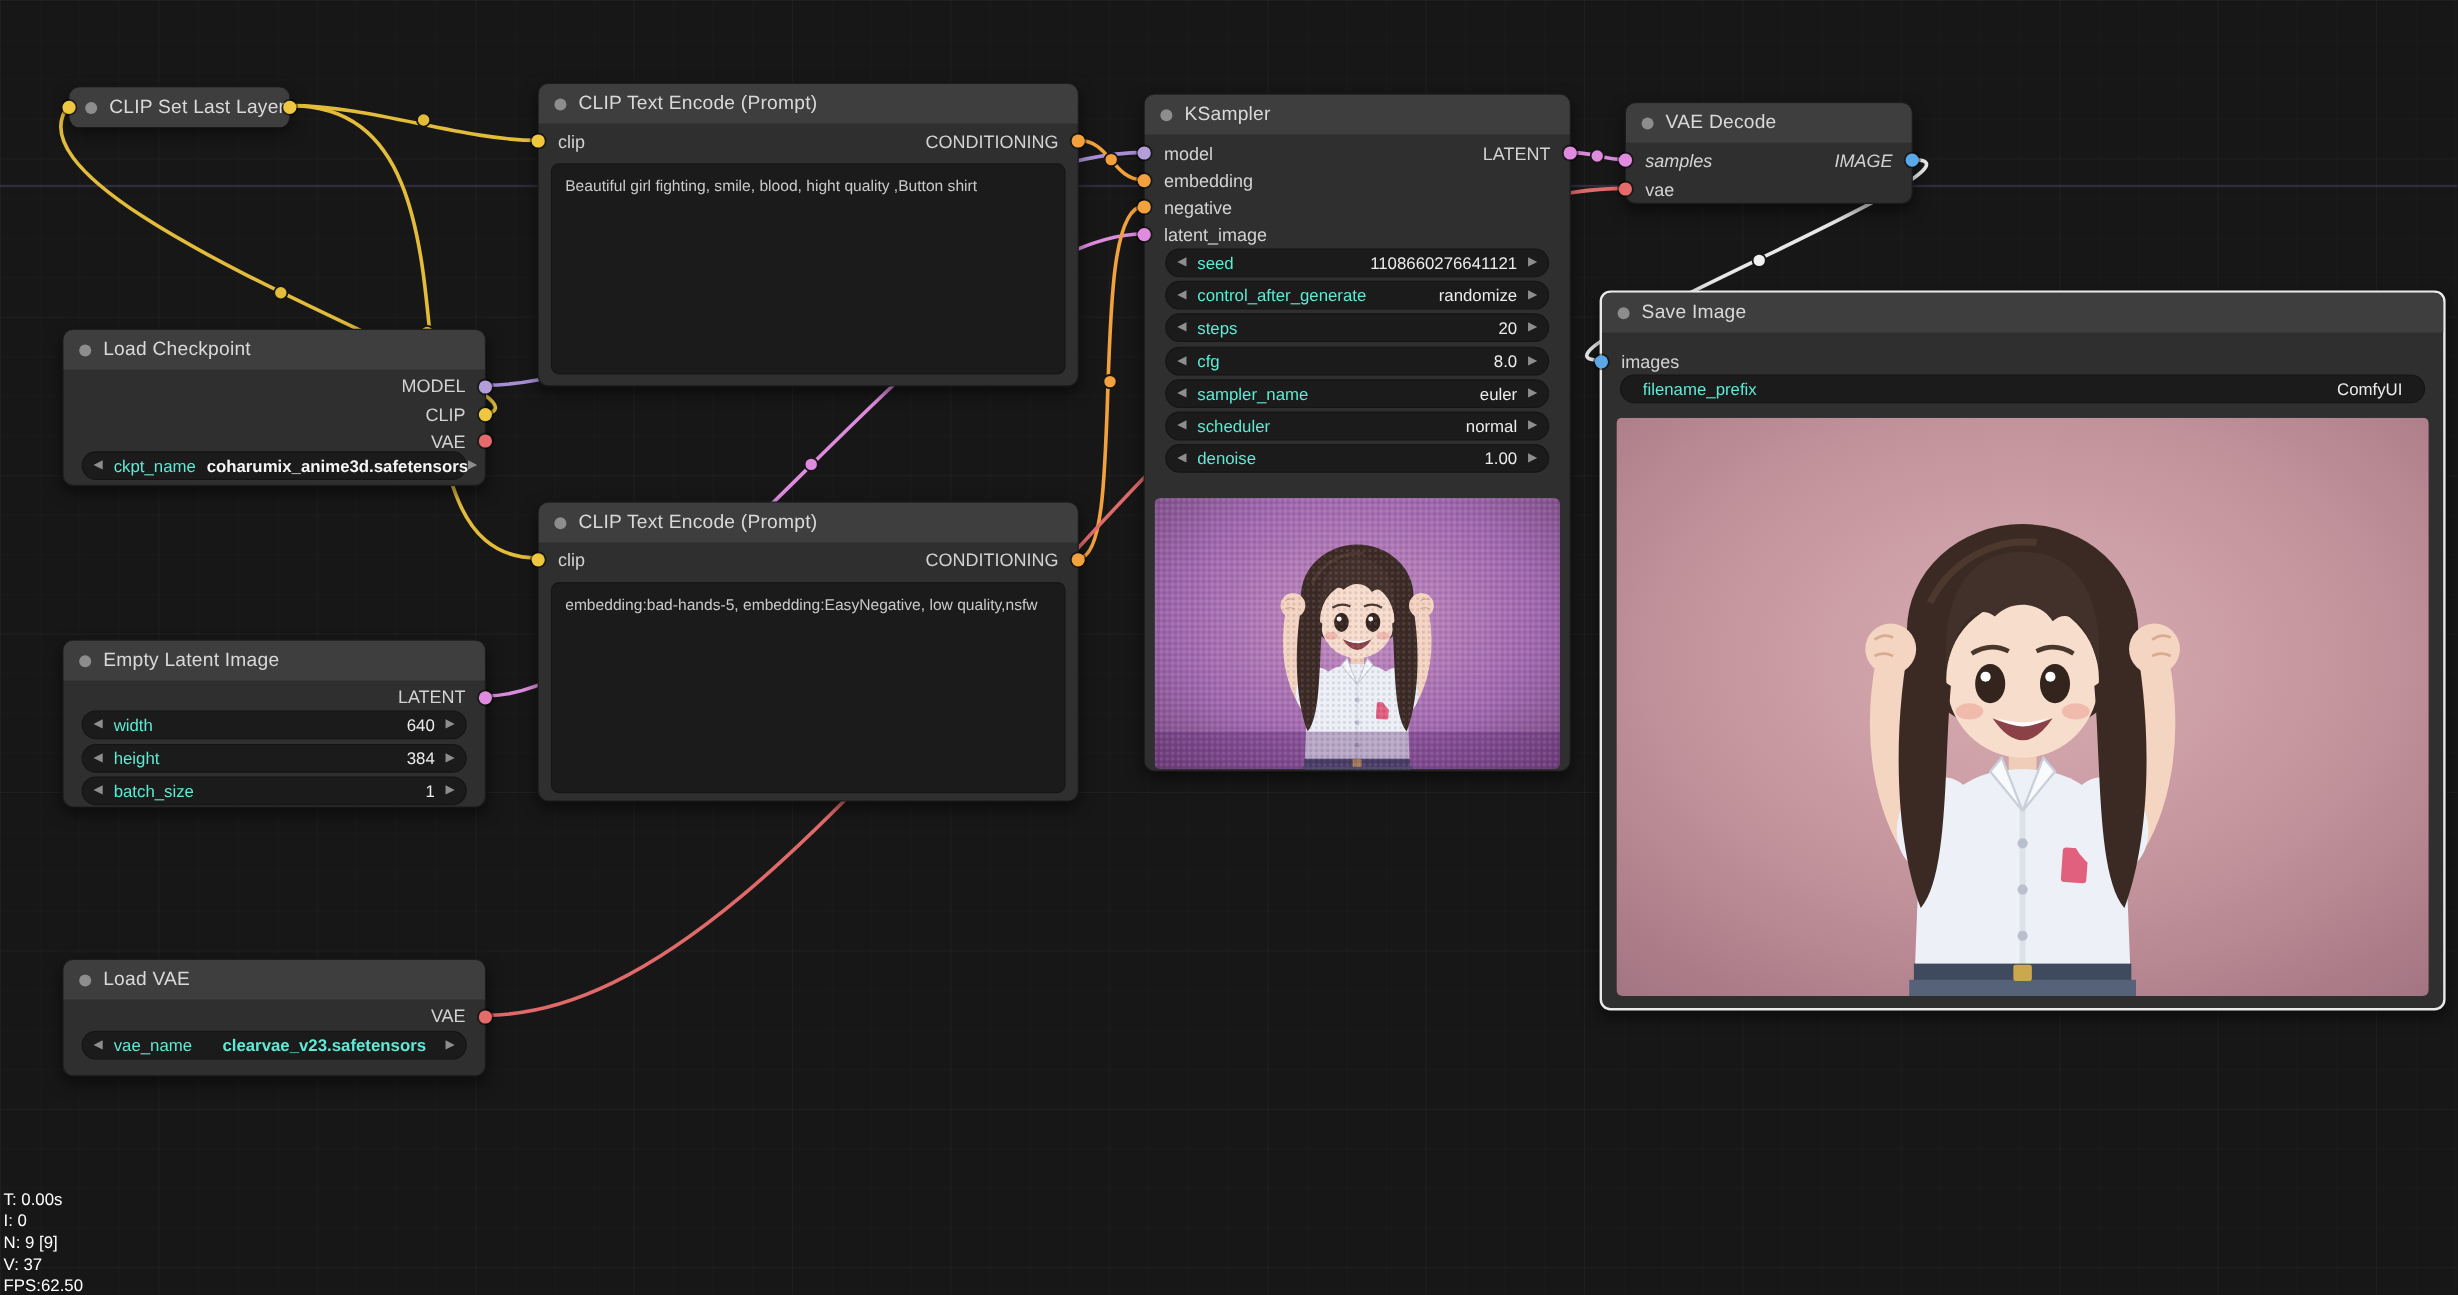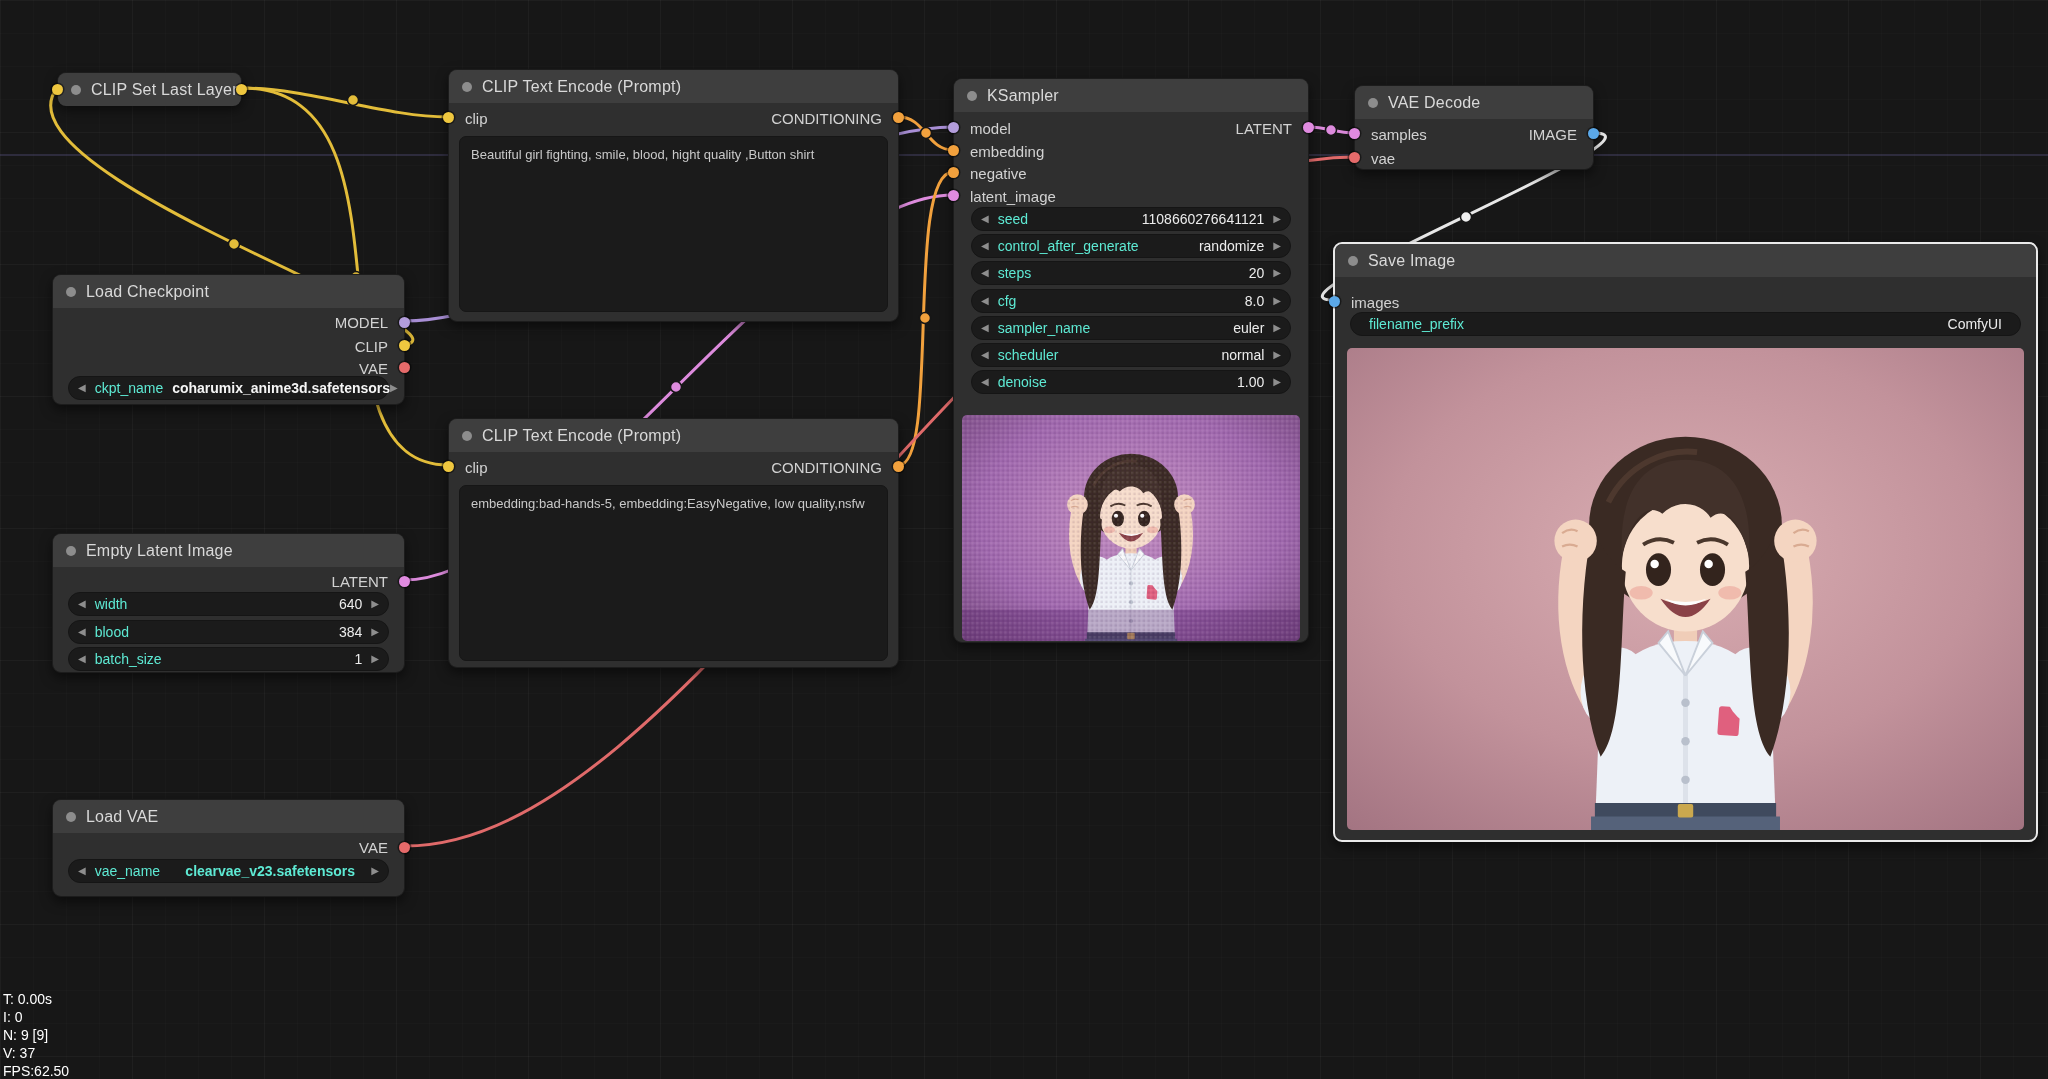--- a/index.html
+++ b/index.html
@@ -216,21 +216,21 @@
     </div>
   <span class="sock c-latent" style="right:-6px;top:42px;"></span>
   <div class="widget" style="left:15px;right:15px;top:58px;">
     <span class="warr">◀</span>
     <span class="wname">width</span>
     <span class="wval">640</span>
     <span class="warr">▶</span>
   </div>
   <div class="widget" style="left:15px;right:15px;top:86px;">
     <span class="warr">◀</span>
-    <span class="wname">blood</span>
+    <span class="wname">height</span>
     <span class="wval">384</span>
     <span class="warr">▶</span>
   </div>
   <div class="widget" style="left:15px;right:15px;top:113px;">
     <span class="warr">◀</span>
     <span class="wname">batch_size</span>
     <span class="wval">1</span>
     <span class="warr">▶</span>
   </div>
 </div>
@@ -355,21 +355,21 @@
       <rect width="360" height="250" fill="url(#pixelate)"></rect>
     </svg>
   </div>
 </div>
 
 <div class="node" style="left:1354px;top:85px;width:240px;height:85px;">
   <div class="ntitle">
     <span class="cdot"></span>
     <span>VAE Decode</span>
   </div>
-  <div class="srow between" style="top:37px;">
+  <div class="srow between" style="top:37px;font-style:italic;">
     <span>samples</span>
     <span>IMAGE</span>
   </div>
   <div class="srow jl" style="top:61px;">
       <span>vae</span>
     </div>
   <span class="sock c-latent" style="left:-6px;top:42px;"></span>
   <span class="sock c-vae" style="left:-6px;top:66px;"></span>
   <span class="sock c-image" style="right:-6px;top:42px;"></span>
 </div>

